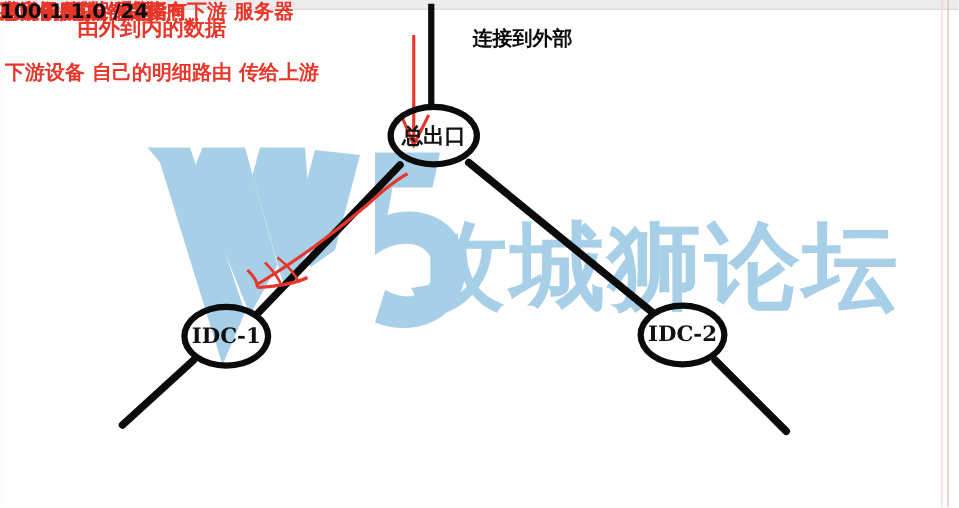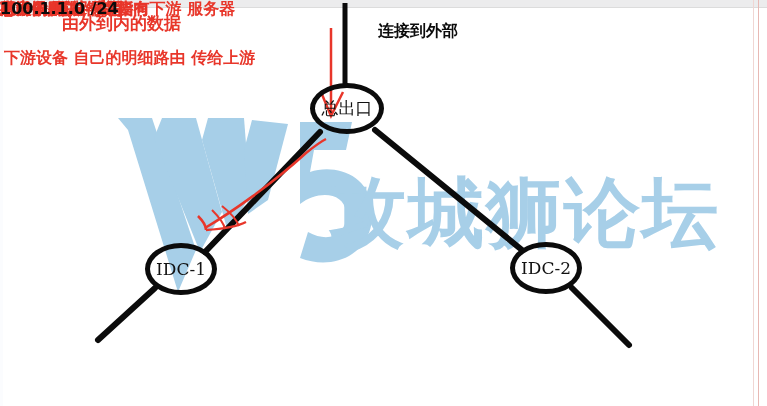--- a/index.html
+++ b/index.html
@@ -82,21 +82,21 @@
     position: absolute;
     border: 5px solid #0b0b0b;
     border-radius: 50%;
     display: flex;
     align-items: center;
     justify-content: center;
     box-sizing: border-box;
     background: transparent;
   }
   .node-label {
-    font-weight: normal;
+    font-weight: bold;
     color: #111;
     white-space: nowrap;
   }
   #node-main {
     left: 310px; top: 83px;
     width: 74px; height: 51px;
   }
   #node-main .node-label { font-size: 17px; letter-spacing: 0px; }
   #node-idc1 {
     left: 145px; top: 243px;

